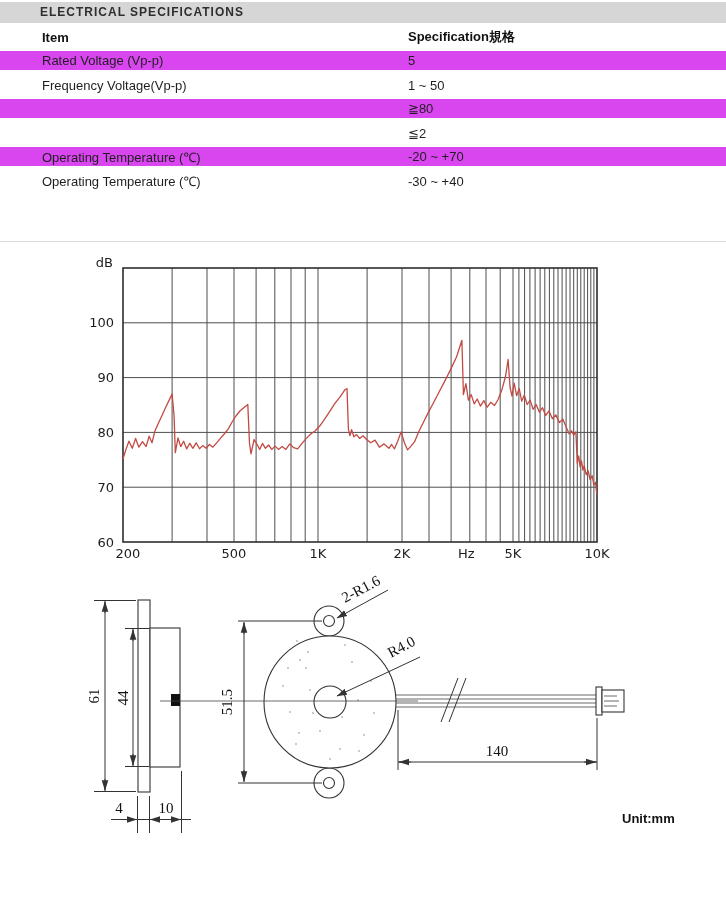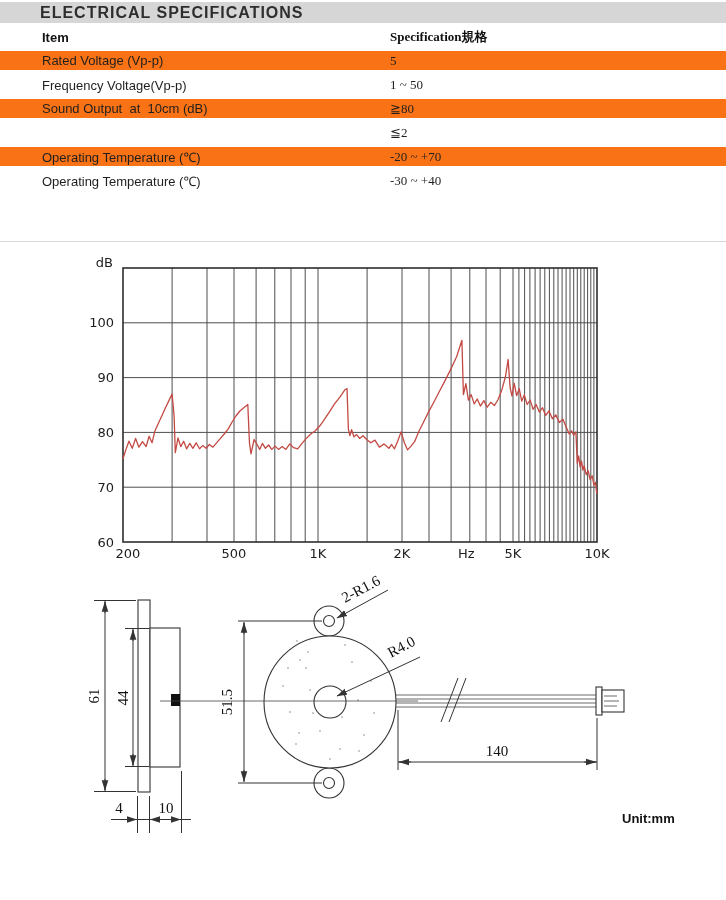--- a/index.html
+++ b/index.html
@@ -6,33 +6,33 @@
   body{
     width:726px;height:900px;position:relative;background:#fff;
     font-family:"Liberation Sans", sans-serif;color:#222;overflow:hidden;
   }
   
   .header-bar{
     position:absolute;left:0;top:2px;width:726px;height:21px;
     background:#d6d6d6;
   }
   .header-bar .title{
-    margin-left:40px;font-size:16px;font-weight:bold;letter-spacing:1px;
+    margin-left:40px;font-size:12px;font-weight:bold;letter-spacing:1px;
     color:#2e2e2e;line-height:21px;white-space:nowrap;
   }
   
   .spec-table{position:absolute;left:0;top:25px;width:726px;}
   .trow{position:relative;height:24px;}
   .trow.alt{
-    background:#f97316;border-top:2px solid #fff;border-bottom:3px solid #fff;
+    background:#d946ef;border-top:2px solid #fff;border-bottom:3px solid #fff;
     box-sizing:border-box;
   }
   .cell{position:absolute;top:0;bottom:0;display:flex;align-items:center;
         font-size:13px;color:#1f1f1f;white-space:pre;}
-  .c1{left:42px;} .c2{left:390px;font-family:Liberation Serif, serif;}
+  .c1{left:42px;} .c2{left:408px;}
   .thead .cell{font-weight:bold;color:#111;}
   .table-endline{position:absolute;left:0;top:241px;width:726px;height:1px;background:#d9d9d9;}
   
   #chart-svg{position:absolute;left:0;top:255px;}
   #chart-svg .grid{stroke:#4e4e4e;stroke-width:1;}
   #chart-svg .frame{fill:none;stroke:#2d2d2d;stroke-width:1.6;}
   #chart-svg .curve{fill:none;stroke-width:1.3;stroke-linejoin:round;stroke-linecap:round;}
   #chart-svg text{font-family:"DejaVu Sans",sans-serif;font-size:13px;fill:#1c1c1c;}
   #chart-svg .xlab{text-anchor:middle;}
   #chart-svg .ylab{text-anchor:end;}
@@ -59,21 +59,20 @@
   </div>
   <div class="trow alt">
     <span class="cell c1">Rated Voltage (Vp-p)</span>
     <span class="cell c2">5</span>
   </div>
   <div class="trow">
     <span class="cell c1">Frequency Voltage(Vp-p)</span>
     <span class="cell c2">1 ~ 50</span>
   </div>
   <div class="trow alt">
-    <span class="cell c1">Sound Output  at  10cm (dB)</span>
     <span class="cell c2">≧80</span>
   </div>
   <div class="trow">
     <span class="cell c2">≦2</span>
   </div>
   <div class="trow alt">
     <span class="cell c1">Operating Temperature (℃)</span>
     <span class="cell c2">-20 ~ +70</span>
   </div>
   <div class="trow">

